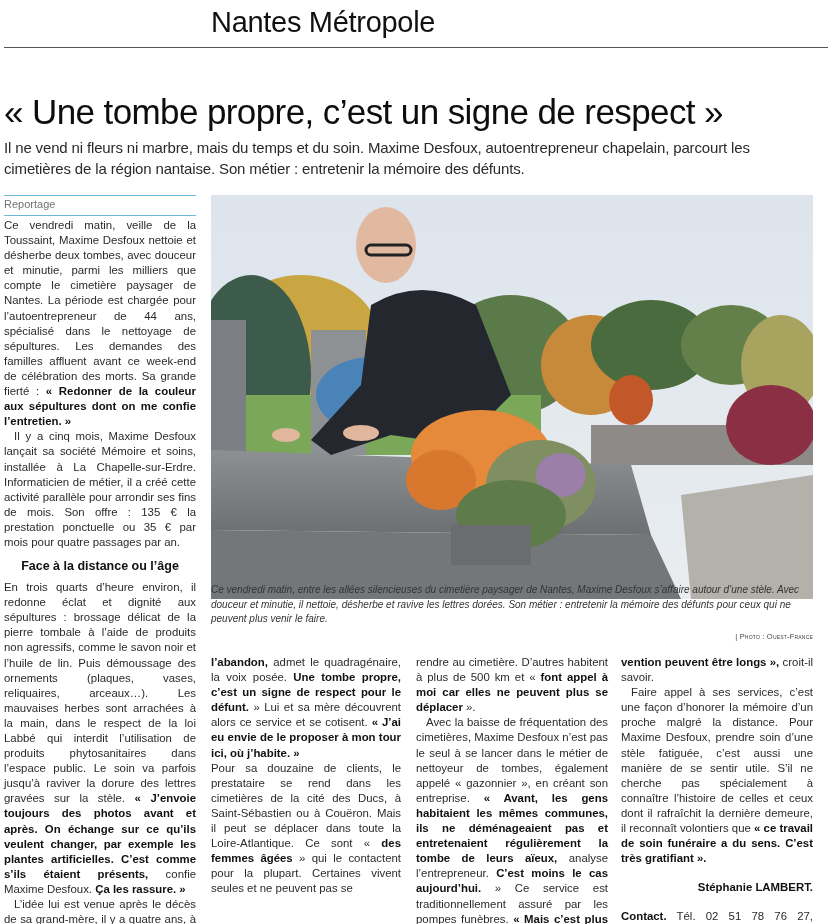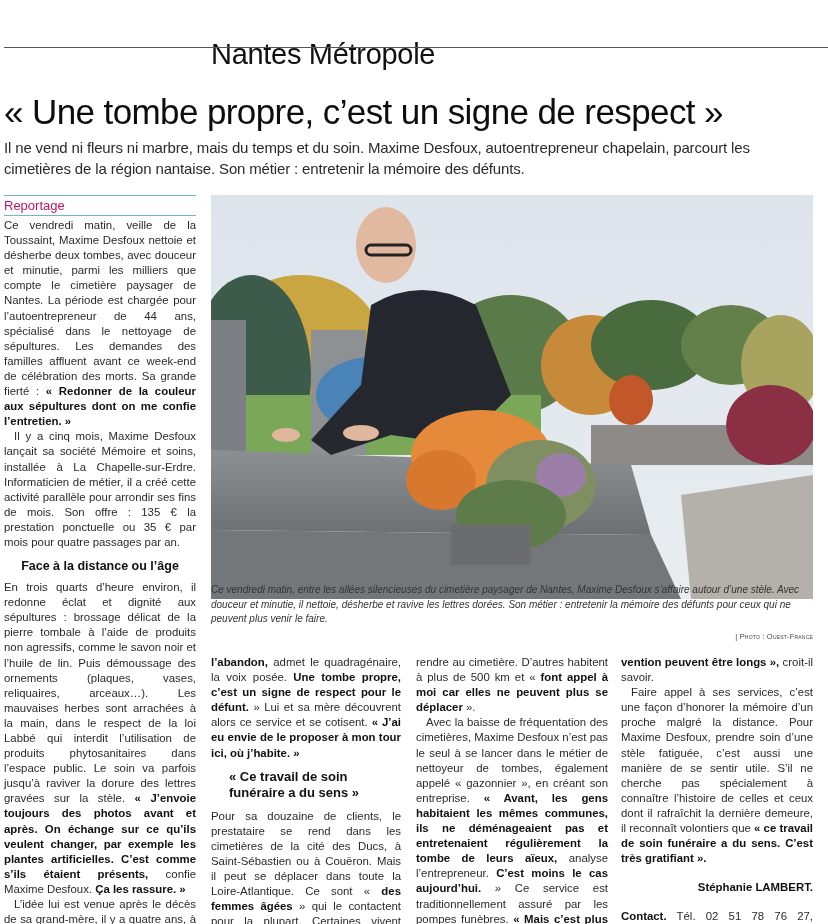--- a/index.html
+++ b/index.html
@@ -3,35 +3,35 @@
 <meta charset="utf-8">
 <style>
   * { box-sizing: border-box; margin: 0; padding: 0; }
   html, body { width: 828px; height: 924px; background: #ffffff; overflow: hidden; }
   body { position: relative; font-family: "Liberation Sans", sans-serif; color: #1a1a1a; }
 
   .section-title {
     position: absolute; left: 0; top: 6px; width: 828px;
     text-align: left; padding-left: 211px;
     font-family: "Liberation Sans", sans-serif; font-size: 29px; font-weight: 400;
-    color: #111; letter-spacing: -0.3px; margin-top: 32px;
+    color: #111; letter-spacing: -0.3px;
   }
   .section-rule { position: absolute; left: 4px; top: 47px; width: 824px; height: 1px; background: #555; }
 
   .headline {
     position: absolute; left: 4px; top: 92px; width: 824px;
     font-size: 35px; font-weight: 400; color: #0d0d0d; letter-spacing: -0.6px; white-space: nowrap;
   }
   .standfirst {
     position: absolute; left: 4px; top: 137px; width: 760px;
     font-size: 15px; line-height: 21px; color: #2a2a2a; letter-spacing: -0.15px;
   }
 
   .rubric-rule-top { position: absolute; left: 4px; top: 195px; width: 192px; height: 1px; background: #6fb4d2; }
-  .rubric { position: absolute; left: 4px; top: 198px; font-size: 13px; color: #be185d; }
+  .rubric { position: absolute; left: 4px; top: 198px; font-size: 11px; color: #737373; }
   .rubric-rule-bottom { position: absolute; left: 4px; top: 215px; width: 192px; height: 1px; background: #6fb4d2; }
 
   .col {
     position: absolute; font-size: 11.4px; line-height: 15.1px; color: #2a2a2a;
     text-align: justify; hyphens: manual;
   }
   .col p { text-indent: 0; }
   .col p + p { text-indent: 10px; }
   .col b { color: #111; font-weight: 700; }
   .col1 { left: 4px; top: 218px; width: 192px; }
@@ -136,21 +136,20 @@
     <ellipse cx="350" cy="280" rx="25" ry="22" fill="#9b7fa8"></ellipse>
     <ellipse cx="300" cy="320" rx="55" ry="35" fill="#5e7c4a"></ellipse>
     <rect x="240" y="330" width="80" height="40" fill="#6b6c6d"></rect>
   </svg>
 </div>
 <div class="photo-caption">Ce vendredi matin, entre les allées silencieuses du cimetière paysager de Nantes, Maxime Desfoux s’affaire autour d’une stèle. Avec douceur et minutie, il nettoie, désherbe et ravive les lettres dorées. Son métier : entretenir la mémoire des défunts pour ceux qui ne peuvent plus venir le faire.</div>
 <div class="photo-credit">| Photo : Ouest-France</div>
 
 <div class="col col2">
   <p><b>l’abandon,</b><span> admet le quadragénaire, la voix posée. </span><b>Une tombe propre, c’est un signe de respect pour le défunt.</b><span> » Lui et sa mère découvrent alors ce service et se cotisent. </span><b>« J’ai eu envie de le proposer à mon tour ici, où j’habite. »</b></p>
-  <div class="intertitle">« Ce travail de soin funéraire a du sens »</div>
   <p style="text-indent:0"><span>Pour sa douzaine de clients, le prestataire se rend dans les cimetières de la cité des Ducs, à Saint-Sébastien ou à Couëron. Mais il peut se déplacer dans toute la Loire-Atlantique. Ce sont « </span><b>des femmes âgées</b><span> » qui le contactent pour la plupart. Certaines vivent seules et ne peuvent pas se</span></p>
 </div>
 
 <div class="col col3">
   <p><span>rendre au cimetière. D’autres habitent à plus de 500 km et « </span><b>font appel à moi car elles ne peuvent plus se déplacer</b><span> ».</span></p>
   <p><span>Avec la baisse de fréquentation des cimetières, Maxime Desfoux n’est pas le seul à se lancer dans le métier de nettoyeur de tombes, également appelé « gazonnier », en créant son entreprise. </span><b>« Avant, les gens habitaient les mêmes communes, ils ne déménageaient pas et entretenaient régulièrement la tombe de leurs aïeux,</b><span> analyse l’entrepreneur. </span><b>C’est moins le cas aujourd’hui.</b><span> » Ce service est traditionnellement assuré par les pompes funèbres. </span><b>« Mais c’est plus cher et les délais d’inter-</b></p>
 </div>
 
 <div class="col col4">
   <p><b>vention peuvent être longs »,</b><span> croit-il savoir.</span></p>

